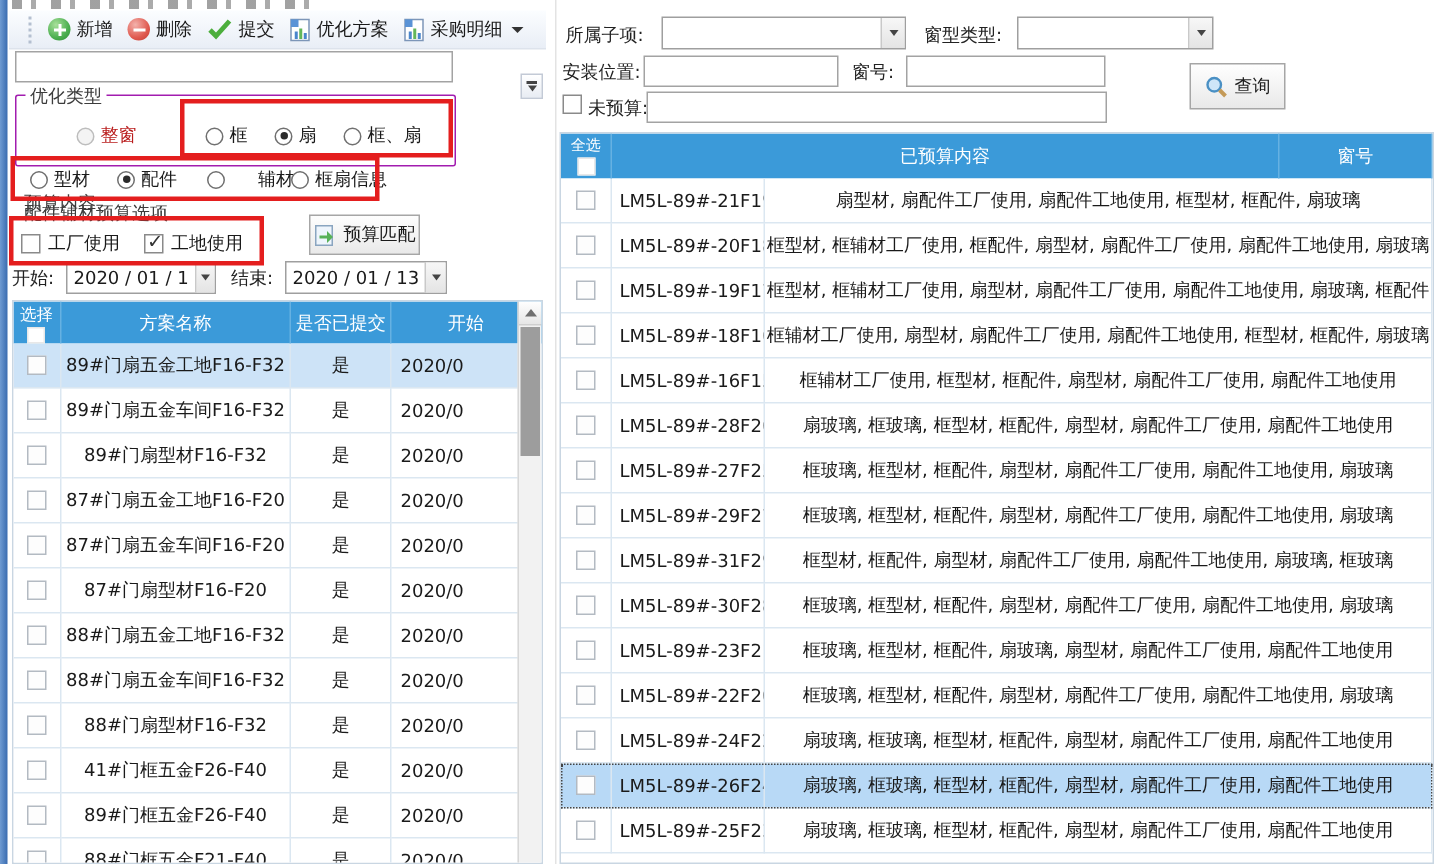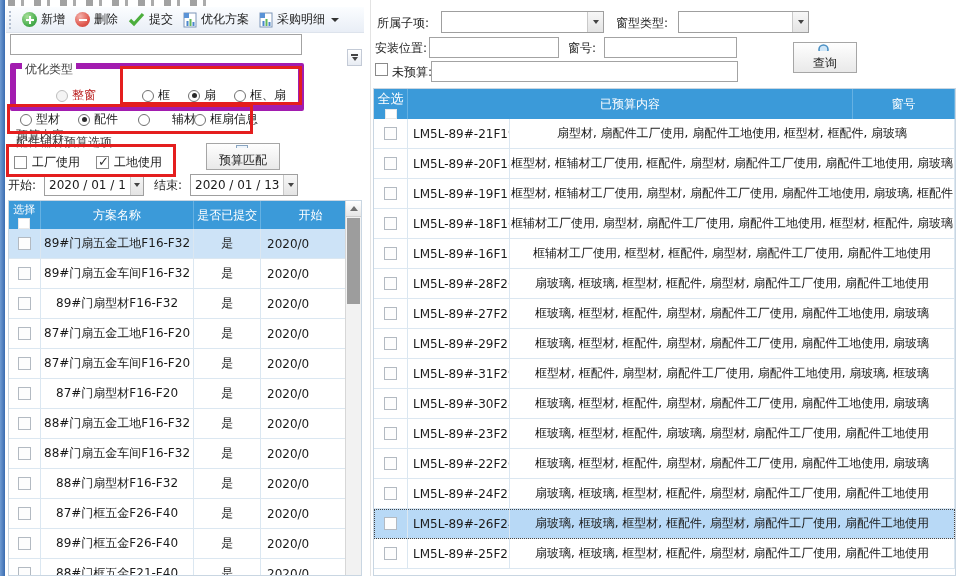--- a/index.html
+++ b/index.html
@@ -10,56 +10,56 @@
   
   .win-left-border { position:absolute; left:0; top:0; width:5px; height:576px;
      background:linear-gradient(90deg,#6f9bd2,#3a6cb0); }
   .top-clip { position:absolute; left:8px; top:0; width:200px; height:6px; overflow:hidden;
      background:repeating-linear-gradient(90deg,#555 0 7px,transparent 7px 13px,#666 13px 16px,transparent 16px 26px);
      opacity:.55; }
 
   
   .left-panel { position:absolute; left:6px; top:7px; width:364px; height:569px; }
   .toolbar { position:absolute; left:0; top:0; width:358px; height:26px; display:flex; align-items:center;
-     background:linear-gradient(#fbfdff,#e9eef6); border-bottom:1px solid #dde3ec; padding-left:3px; }
+     background:linear-gradient(#fbfdff,#e9eef6); border-bottom:1px solid #dde3ec; padding-left:13px; }
   .grip { width:3px; height:18px; border-left:2px dotted #b4bfd0; margin-right:6px; }
   .tb-btn { display:flex; align-items:center; gap:4px; padding:2px 6px 2px 4px; cursor:default; }
   .tb-btn .lbl { white-space:nowrap; }
   .ico-circle { width:15px; height:15px; border-radius:50%; position:relative; display:inline-block; }
   .ico-add { background:radial-gradient(circle at 35% 30%,#a8e09a,#4caf50 60%,#2e8b34); }
   .ico-del { background:radial-gradient(circle at 35% 30%,#f3b2ac,#e05a50 60%,#c23b32); }
   .ico-circle::before, .ico-circle::after { content:""; position:absolute; background:#fff; }
   .ico-circle::before { left:3.5px; top:6.5px; width:8px; height:2px; }
   .ico-add::after { left:6.5px; top:3.5px; width:2px; height:8px; }
   .caret-down { width:0; height:0; border-left:4px solid transparent; border-right:4px solid transparent; border-top:4px solid #333; margin-left:2px; }
   .overflow-btn { position:absolute; left:341px; top:42px; width:15px; height:17px; border:1px solid #c3cad6;
      background:linear-gradient(#fff,#e8ecf3); display:flex; flex-direction:column; align-items:center; justify-content:center; gap:1px; }
   .overflow-btn .bar { width:7px; height:1.5px; background:#444; }
   .overflow-btn .tri { width:0; height:0; border-left:3.5px solid transparent; border-right:3.5px solid transparent; border-top:4px solid #444; }
 
   .filter-input { position:absolute; left:4px; top:27px; width:292px; height:21px; border:1px solid #a3a3a3; background:#fff; font:inherit; padding:0 4px; }
 
-  .groupbox { position:absolute; border:6px solid #a21caf; border-radius:2px;text-align:right; }
+  .groupbox { position:absolute; border:1px solid #a21caf; border-radius:2px;text-align:right; }
   .gb-label { position:absolute; top:-8px; left:6px; background:#fff; padding:0 3px; color:#3c3c3c; }
   .glabel { position:absolute; color:#3c3c3c; }
 
   .radio-item { display:inline-flex; align-items:center; gap:4px; position:absolute; }
   .radio { width:12px; height:12px; border-radius:50%; border:1px solid #707070; background:#fff; position:relative; flex:0 0 auto; }
   .radio.checked::after { content:""; position:absolute; left:2.5px; top:2.5px; width:5px; height:5px; border-radius:50%; background:#2b2b2b; }
   .radio.disabled { border-color:#bdbdbd; background:#f4f4f4; }
   .dim { color:#b91c1c; }
 
   .cb { width:13px; height:13px; border:1px solid #8a8a8a; background:#fff; position:relative; flex:0 0 auto; }
   .cb.checked::after { content:"✓"; position:absolute; left:1px; top:-3px; font-size:13px; color:#333; font-weight:bold; }
   .cb-item { display:inline-flex; align-items:center; gap:5px; position:absolute; }
 
   .red-box { position:absolute; border:3px solid #e41e1e; pointer-events:none; z-index:5; }
 
   .btn3d { display:inline-flex; align-items:center; justify-content:center; gap:4px; border:1px solid #a6a6a6;
-     background:linear-gradient(#fefefe,#e9e9e9); cursor:default;flex-direction:column; }
+     background:linear-gradient(#fefefe,#e9e9e9); cursor:default; }
   .match-btn { position:absolute; left:200px; top:136px; width:74px; height:27px; }
 
   .date-row { position:absolute; left:0; top:167px; width:358px; height:22px; }
   .date-label { position:absolute; top:3px; color:#222; }
   .date-combo { position:absolute; top:0; height:22px; border:1px solid #9f9f9f; background:#fff; display:flex; align-items:center; }
   .date-combo .val { flex:1; padding:0 4px; white-space:nowrap; }
   .date-combo .dd { width:15px; height:100%; border-left:1px solid #c9c9c9; background:linear-gradient(#f7f7f7,#e4e4e4); display:flex; align-items:center; justify-content:center; }
   .dd .tri { width:0; height:0; border-left:3.5px solid transparent; border-right:3.5px solid transparent; border-top:4px solid #444; }
 
   
@@ -315,21 +315,21 @@
               <div class="row-cb"></div>
             </div>
             <div class="td lw1">88#门扇型材F16-F32</div>
             <div class="td lw2">是</div>
             <div class="td lw3 left-al">2020/0</div>
           </div>
           <div class="row">
             <div class="td lw0">
               <div class="row-cb"></div>
             </div>
-            <div class="td lw1">87#门框五金F26-F40</div>
+            <div class="td lw1">41#门框五金F26-F40</div>
             <div class="td lw2">是</div>
             <div class="td lw3 left-al">2020/0</div>
           </div>
           <div class="row">
             <div class="td lw0">
               <div class="row-cb"></div>
             </div>
             <div class="td lw1">89#门框五金F26-F40</div>
             <div class="td lw2">是</div>
             <div class="td lw3 left-al">2020/0</div>
@@ -383,21 +383,21 @@
       <svg width="16" height="16">
           <circle cx="6.5" cy="6.5" r="4.5" fill="#cfe6f8" stroke="#4a90c4" stroke-width="1.6"></circle>
           <line x1="10" y1="10" x2="14" y2="14" stroke="#c49a58" stroke-width="2.6"></line>
         </svg>
       <span>查询</span>
     </div>
 
     <div class="tbl" id="right-table">
       <div class="tbl-head">
         <div class="th two-line rw0">
-          <span style="font-size:13px;">全选</span>
+          <span style="font-size:10px;">全选</span>
           <span class="hd-cb"></span>
         </div>
         <div class="th rw2">
           <span>已预算内容</span>
         </div>
         <div class="th rw1">
           <span>窗号</span>
         </div>
       </div>
       <div id="right-rows">

